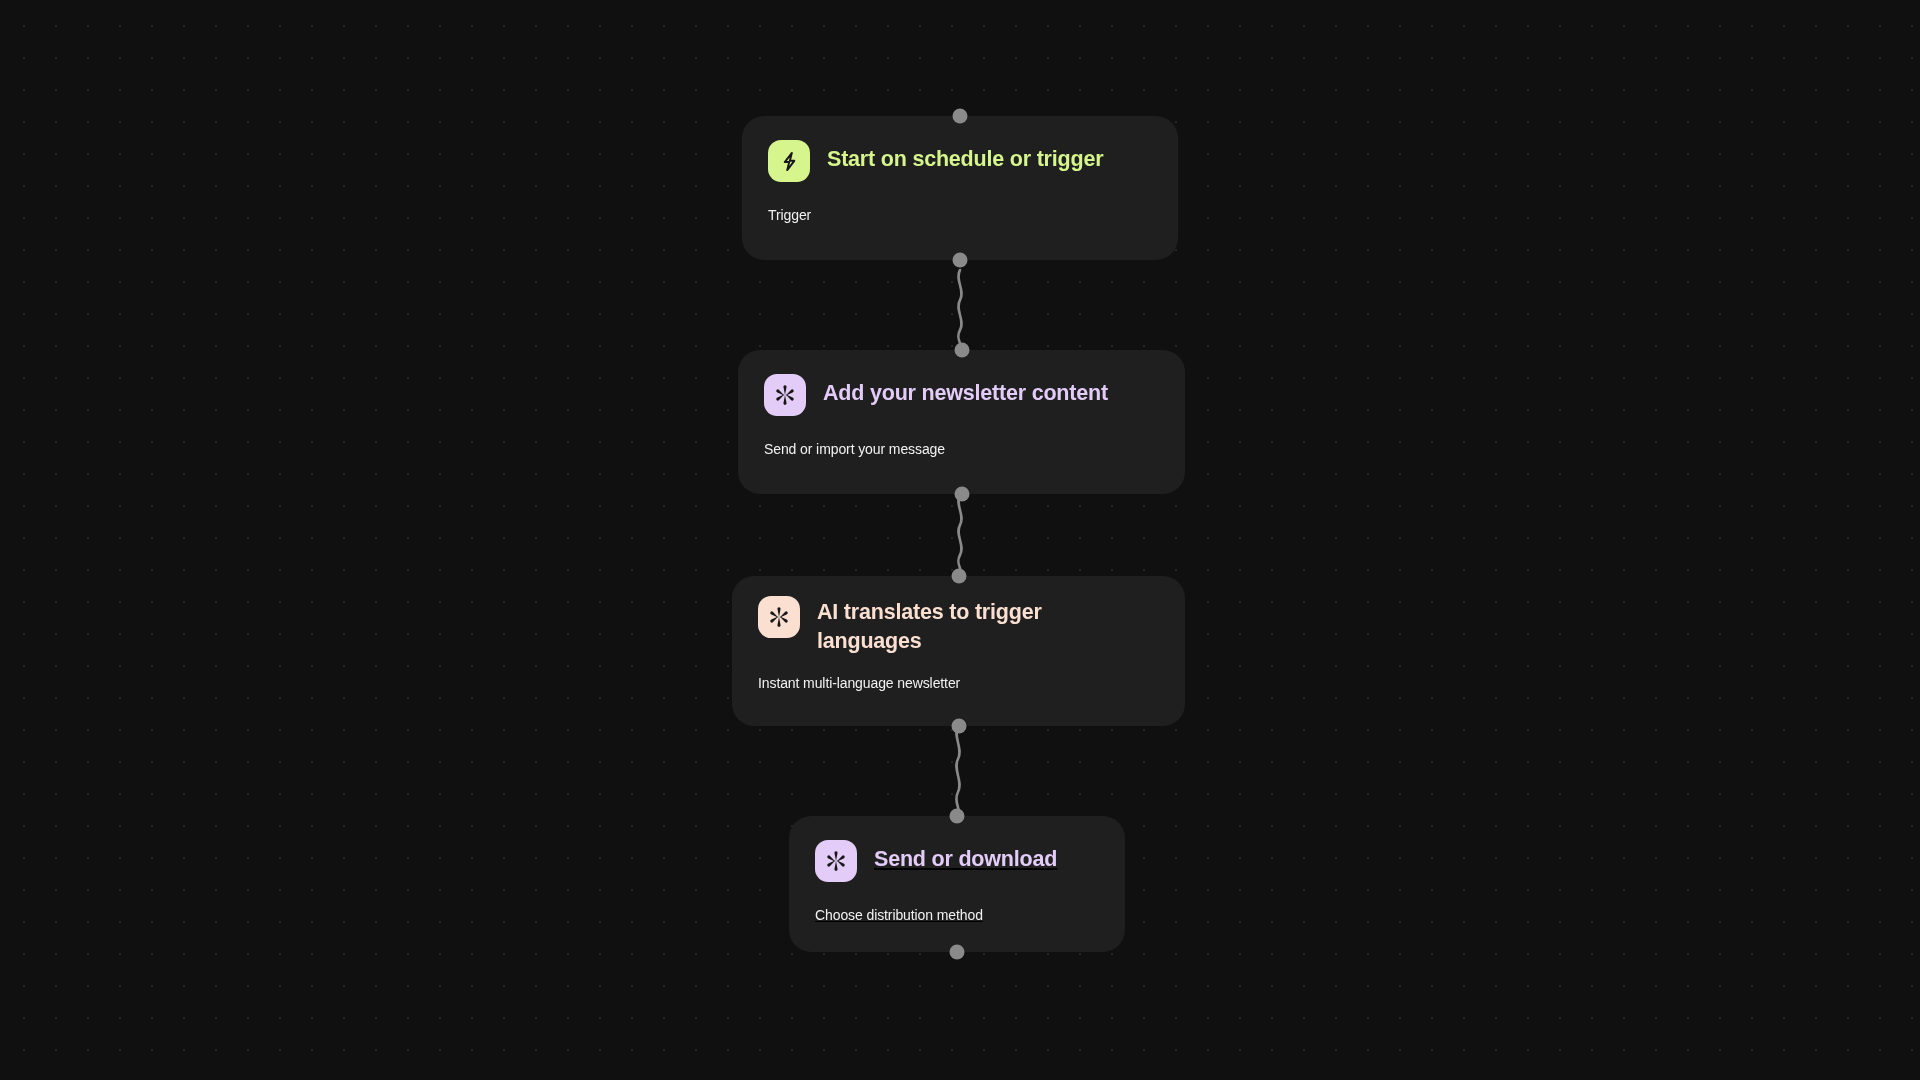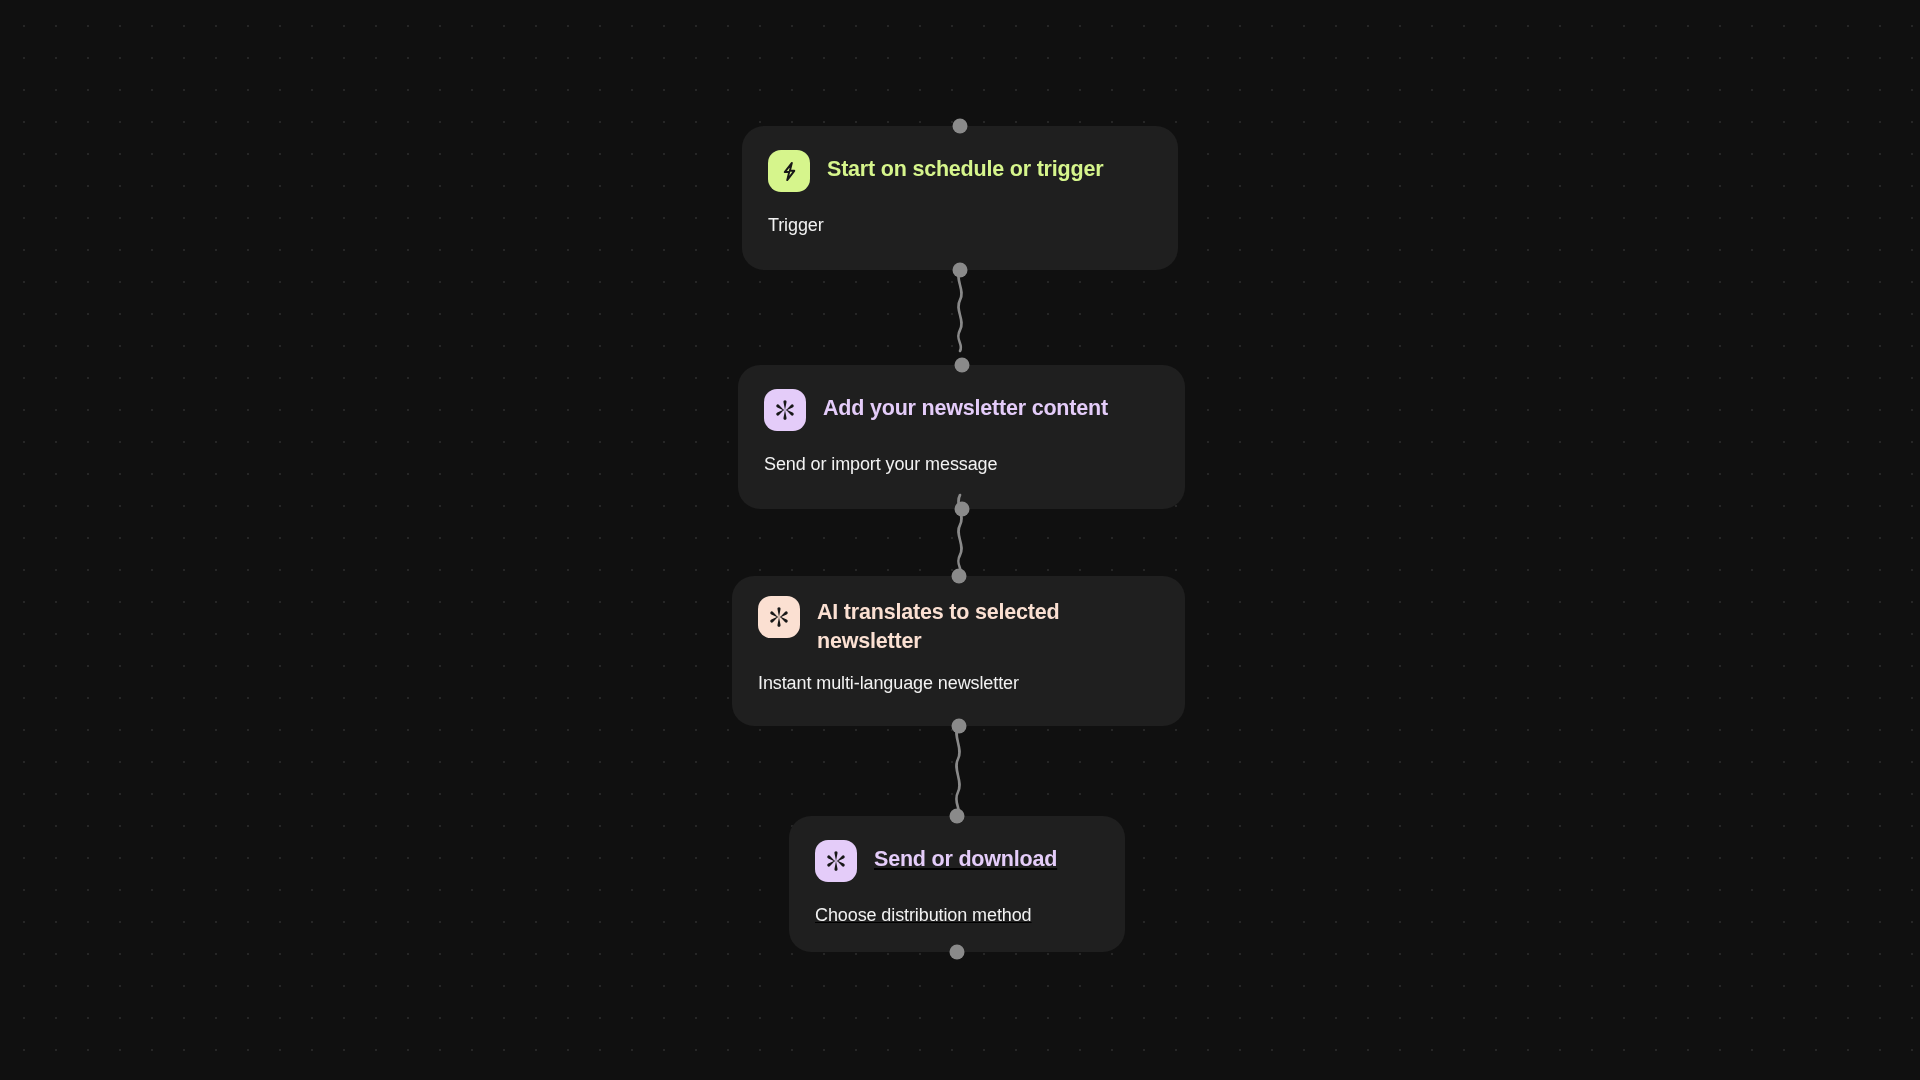--- a/index.html
+++ b/index.html
@@ -48,21 +48,21 @@
 
   .node-title {
     font-size:21.5px;
     font-weight:700;
     letter-spacing:-0.2px;
     line-height:29px;
     padding-top:5px;
   }
 
   .node-sub {
-    font-size:18px;
+    font-size:14px;
     font-weight:400;
     color:#f2f2f2;
     letter-spacing:-0.1px;
     line-height:26px;
   }
 
   
   .port {
     position:absolute;
     width:15px; height:15px;
@@ -82,21 +82,21 @@
     transform:translateX(-50%);
     z-index:1;
   }
   .conn svg { display:block; overflow:visible; }
 </style>
 </head>
 <body>
 
 <div id="canvas">
 
-  <div class="node" style="left:742px; top:126px; width:436px; height:144px;">
+  <div class="node" style="left:742px; top:116px; width:436px; height:144px;">
     <div class="port top"></div>
     <div class="port bottom"></div>
 
     <div class="node-head">
       <div class="badge" style="background:#d6f58c;">
         <span>
           <svg width="23" height="23" viewBox="0 0 24 24" fill="none" stroke="#181818" stroke-width="2" stroke-linejoin="round" stroke-linecap="round">
             <path d="M14.5 3 L7 12.6 L11.7 12.6 L9.6 21 L17 11.3 L12.4 11.3 Z"></path>
           </svg>
         </span>
@@ -106,21 +106,21 @@
 
     <div class="node-sub">Trigger</div>
   </div>
 
   <div class="conn" style="left:960px; top:270px; width:18px; height:81px;">
     <svg width="18" height="81" viewBox="0 0 18 81">
       <path d="M9 0 C3.5 10, 14.5 20, 9 30 C3.5 40, 14.5 50, 9 60 C3.5 70, 13 74, 9 81" fill="none" stroke="#8a8a8a" stroke-width="2.6" stroke-linecap="round"></path>
     </svg>
   </div>
 
-  <div class="node" style="left:738px; top:365px; width:447px; height:144px;">
+  <div class="node" style="left:738px; top:350px; width:447px; height:144px;">
     <div class="port top"></div>
     <div class="port bottom"></div>
 
     <div class="node-head">
       <div class="badge" style="background:#e4ccf9;">
         <span>
           <svg width="24" height="24" viewBox="0 0 24 24">
             <g fill="#181818">
               <path d="M12 2.2 c1.15 0 1.75 .95 1.5 2.1 l-1.5 7.7 -1.5-7.7 c-.25-1.15 .35-2.1 1.5-2.1z"></path>
               <path d="M12 21.8 c-1.15 0-1.75-.95-1.5-2.1 l1.5-7.7 1.5 7.7 c.25 1.15-.35 2.1-1.5 2.1z"></path>
@@ -156,21 +156,21 @@
               <path d="M12 2.2 c1.15 0 1.75 .95 1.5 2.1 l-1.5 7.7 -1.5-7.7 c-.25-1.15 .35-2.1 1.5-2.1z"></path>
               <path d="M12 21.8 c-1.15 0-1.75-.95-1.5-2.1 l1.5-7.7 1.5 7.7 c.25 1.15-.35 2.1-1.5 2.1z"></path>
               <path d="M3.55 7.1 c.58-1 1.69-.98 2.5-.13 l5.45 5.7 -7.1-3.2 c-1.06-.48-1.43-1.37-.85-2.37z"></path>
               <path d="M20.45 16.9 c-.58 1-1.69 .98-2.5 .13 l-5.45-5.7 7.1 3.2 c1.06 .48 1.43 1.37 .85 2.37z"></path>
               <path d="M20.45 7.1 c.58 1 .21 1.89-.85 2.37 l-7.1 3.2 5.45-5.7 c.81-.85 1.92-.87 2.5 .13z"></path>
               <path d="M3.55 16.9 c-.58-1-.21-1.89 .85-2.37 l7.1-3.2 -5.45 5.7 c-.81 .85-1.92 .87-2.5-.13z"></path>
             </g>
           </svg>
         </span>
       </div>
-      <div class="node-title" style="color:#fbe0d2; max-width:260px; padding-top:2px;">AI translates to selected newsletter</div>
+      <div class="node-title" style="color:#fbe0d2; max-width:260px; padding-top:2px;">AI translates to trigger languages</div>
     </div>
 
     <div class="node-sub">Instant multi-language newsletter</div>
   </div>
 
   <div class="conn" style="left:958px; top:726px; width:18px; height:90px;">
     <svg width="18" height="90" viewBox="0 0 18 90">
       <path d="M9 0 C3.5 11, 14.5 22, 9 33 C3.5 44, 14.5 55, 9 66 C3.5 77, 13 83, 9 90" fill="none" stroke="#8a8a8a" stroke-width="2.6" stroke-linecap="round"></path>
     </svg>
   </div>

